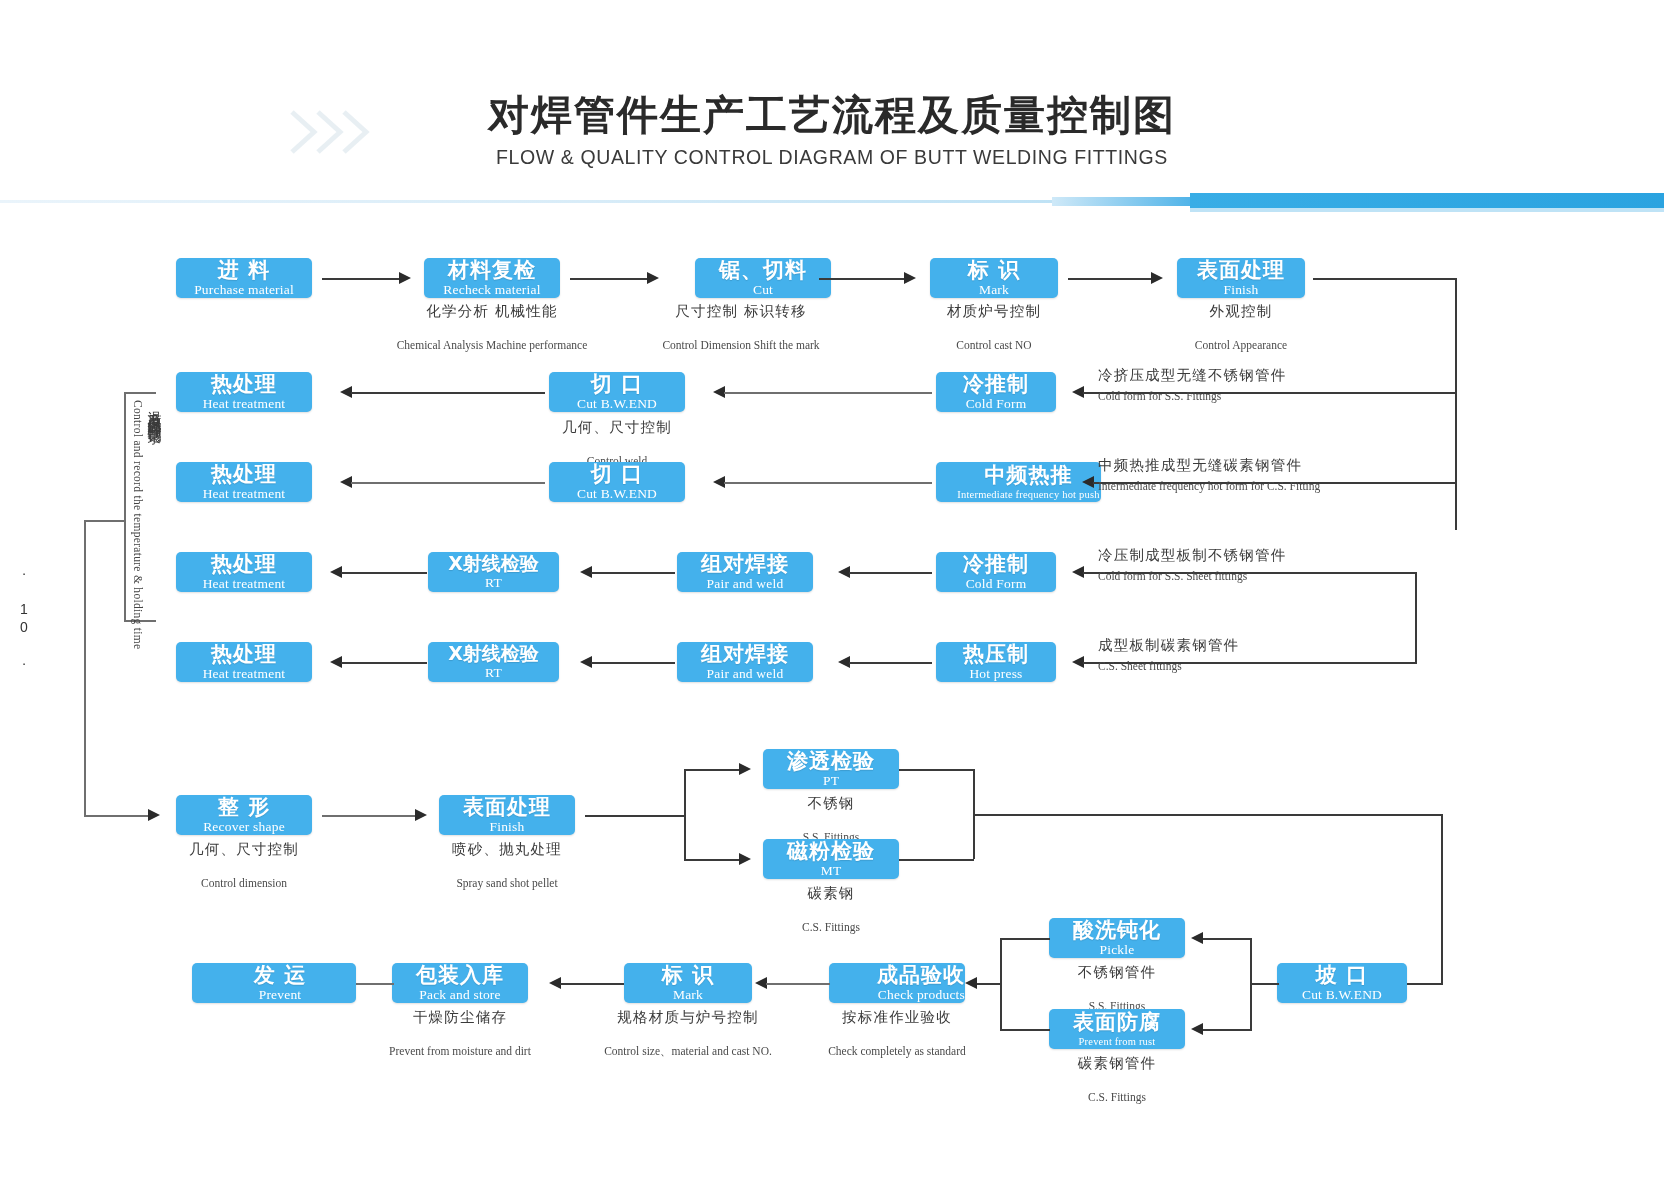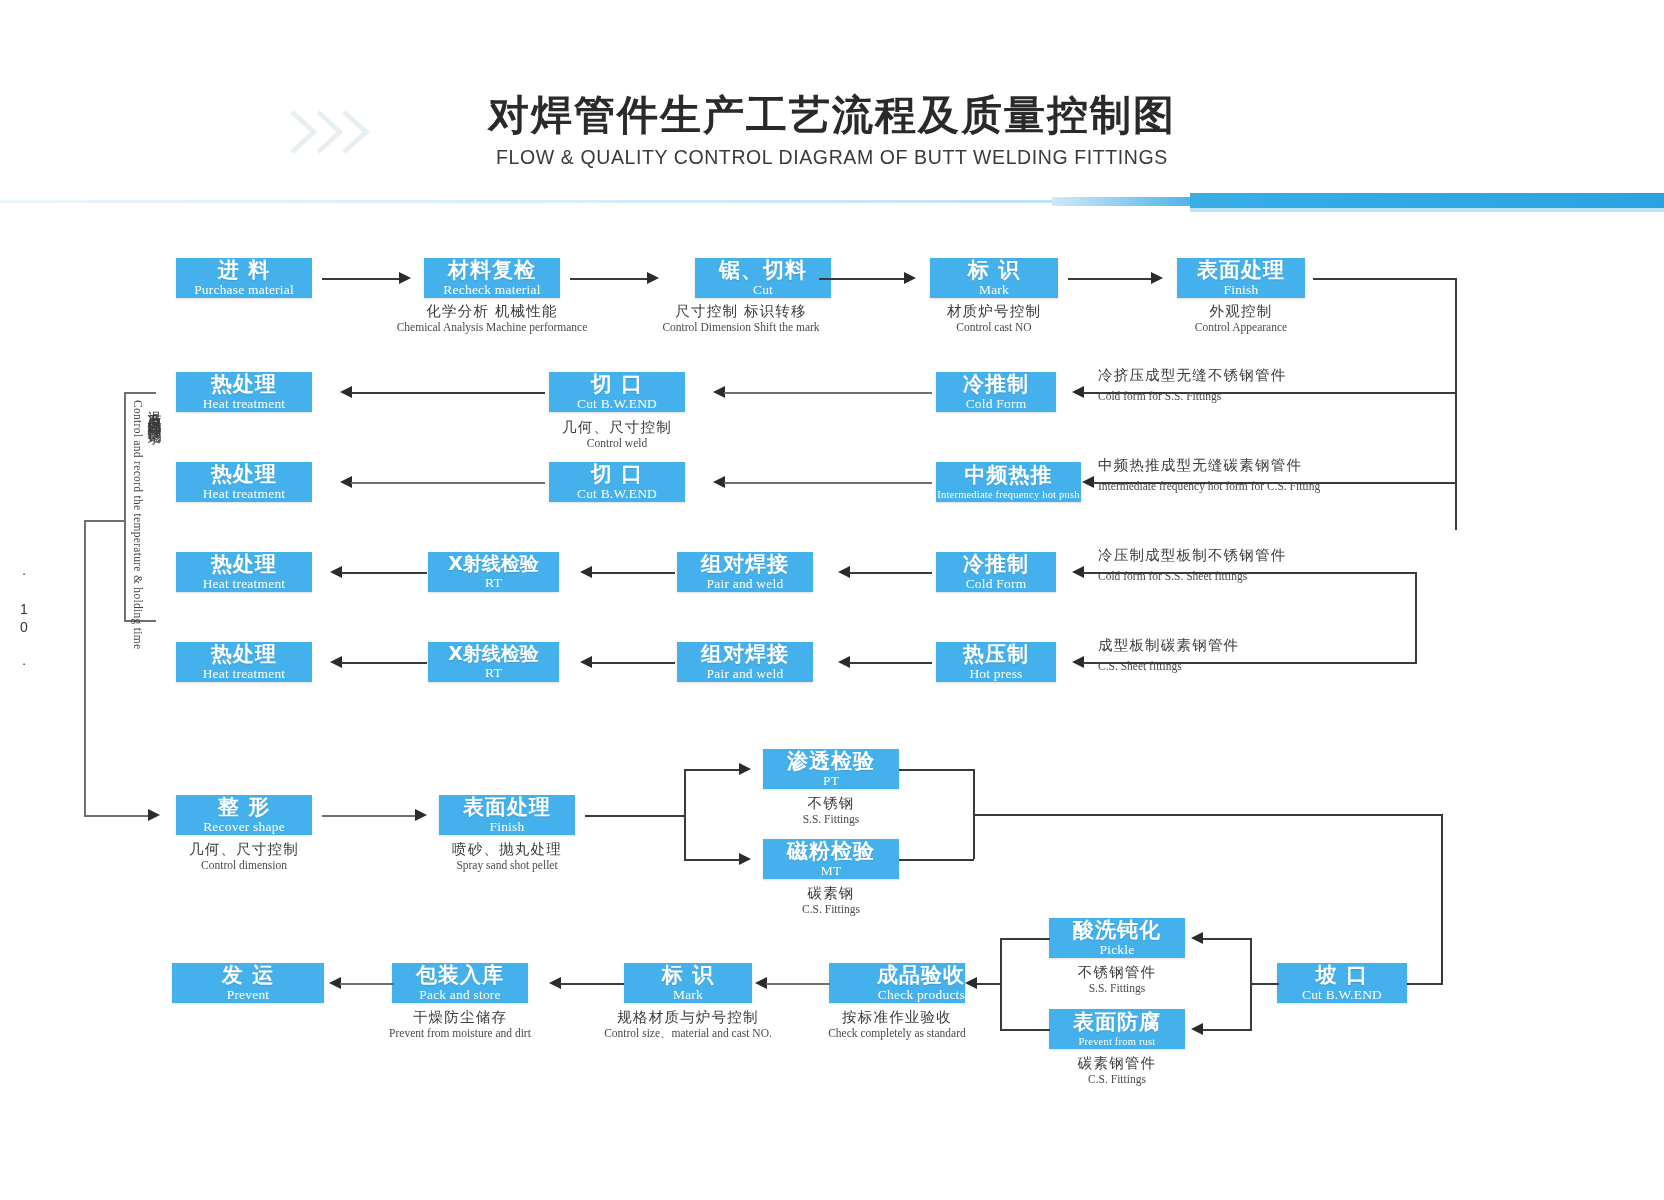--- a/index.html
+++ b/index.html
@@ -85,21 +85,21 @@
     color: #333;
     writing-mode: vertical-rl;
     text-orientation: upright;
     letter-spacing: 2px;
   }
 
   
   .node {
     position: absolute;
     background: #44b1ec;
-    border-radius: 0;
+    border-radius: 5px;
     box-shadow: 0 1px 2px rgba(0,0,0,0.13);
     color: #ffffff;
     display: flex;
     flex-direction: column;
     align-items: center;
     justify-content: center;
     line-height: 1.05;
     text-align: center;
   }
   .node .cn {
@@ -130,21 +130,21 @@
     font-size: 14.5px;
     letter-spacing: 1.2px;
     color: #3a3a3a;
     white-space: nowrap;
   }
   .caption .c-en {
     font-family: "Liberation Serif", serif;
     font-size: 11.5px;
     color: #4a4a4a;
     white-space: nowrap;
-    margin-top: 1px;
+    margin-top: 19px;
   }
   .caption.left { text-align: left; }
 
   
   .hline, .vline {
     position: absolute;
     background: #3a3a3a;
   }
   .hline { height: 1.6px; }
   .vline { width: 1.6px; }
@@ -326,21 +326,21 @@
 <div class="hline thin" style="left:351px; top:482px; width:194px;"></div>
 
 <div class="node" style="left:549px; top:462px; width:136px; height:40px;">
   <span class="cn">切 口</span>
   <span class="en">Cut B.W.END</span>
 </div>
 
 <div class="arrow left" style="left:713px; top:476px;"></div>
 <div class="hline thin" style="left:724px; top:482px; width:208px;"></div>
 
-<div class="node" style="left:936px; top:462px; width:145px; height:40px;">
+<div class="node" style="left:936px; top:462px; width:145px; height:40px;padding-left:20px;">
   <span class="cn">中频热推</span>
   <span class="en sm">Intermediate frequency  hot push</span>
 </div>
 
 <div class="arrow left" style="left:1082px; top:476px;"></div>
 <div class="hline" style="left:1093px; top:482px; width:362px;"></div>
 <div class="caption left" style="left:1098px; top:457px; width:360px;">
   <div class="c-cn">中频热推成型无缝碳素钢管件</div>
   <div class="c-en" style="margin-top:6px;">Intermediate frequency hot form for C.S. Fitting</div>
 </div>
@@ -531,16 +531,16 @@
   <span class="en">Pack and store</span>
 </div>
 <div class="caption" style="left:368px; top:1009px; width:184px;">
   <div class="c-cn">干燥防尘储存</div>
   <div class="c-en">Prevent from moisture and dirt</div>
 </div>
 
 <div class="arrow left" style="left:329px; top:977px;"></div>
 <div class="hline thin" style="left:340px; top:983px; width:54px;"></div>
 
-<div class="node" style="left:172px; top:963px; width:152px; height:40px;">
+<div class="node" style="left:192px; top:963px; width:152px; height:40px;padding-left:12px;">
   <span class="cn">发 运</span>
   <span class="en">Prevent</span>
 </div>
 
 </body></html>

